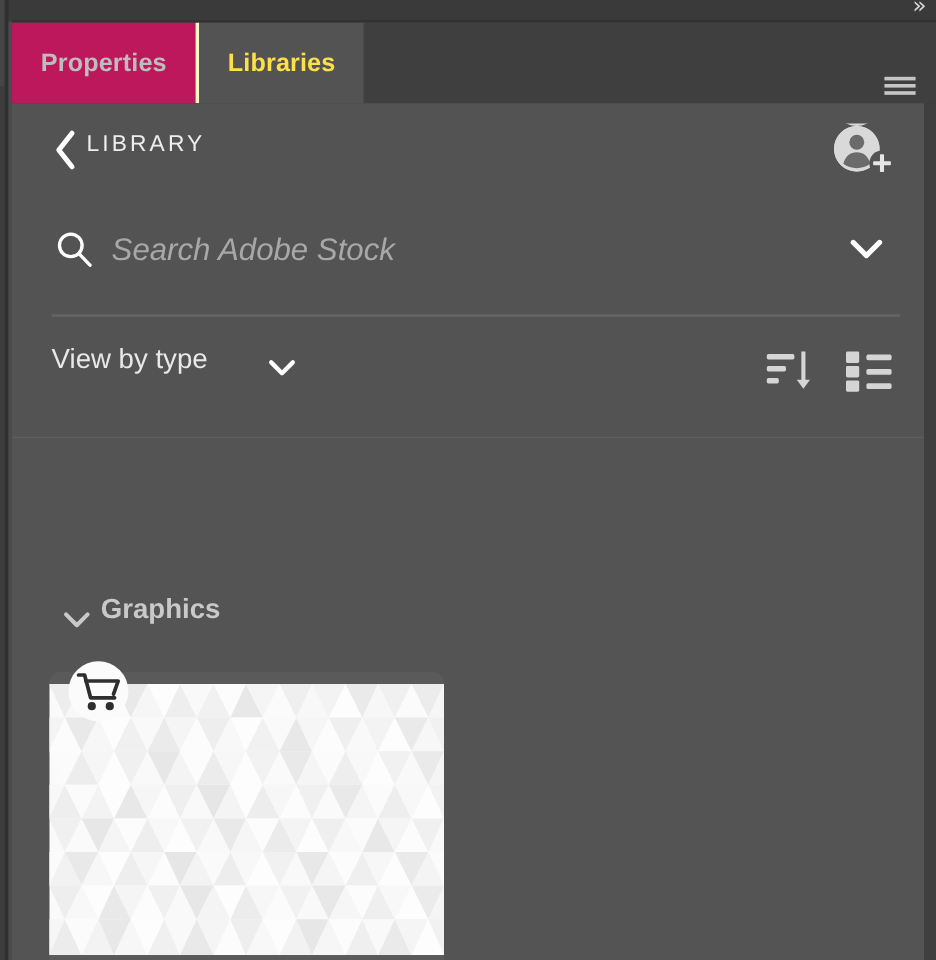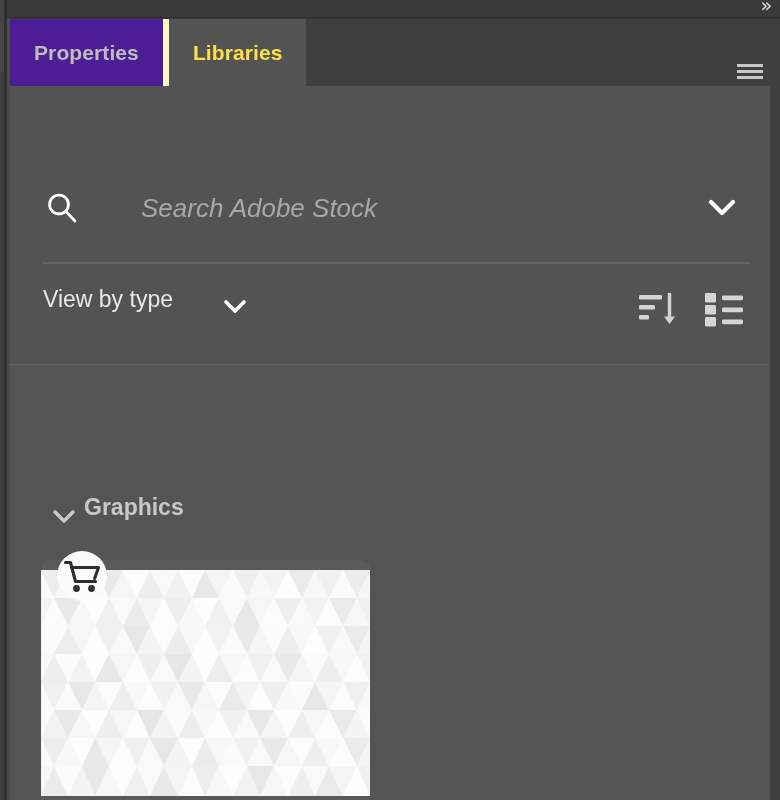--- a/index.html
+++ b/index.html
@@ -31,22 +31,22 @@
 
   
   .tabbar {
     position:absolute; left:10px; top:19px; width:770px; height:67px;
     background:#3f3f3f;
   }
   .tabs { position:absolute; left:0; top:0; height:67px; display:flex; }
   .tab {
     height:67px; display:flex; align-items:center; justify-content:center;
     padding:0 24px; font-size:21px; font-weight:bold;
-    color:#bdbdbd; background:#4c1d95;
-    border-right:6px solid #fef9c3;
+    color:#bdbdbd; background:#be185d;
+    border-right:3px solid #fef9c3;
     letter-spacing:0.1px;
   }
   .tab.active { background:#535353; color:#fde047; border-right:1px solid #3f3f3f; }
   .hamburger {
     position:absolute; right:17px; top:45px; width:26px; height:15px;
   }
   .hamburger i {
     display:block; width:26px; height:3px; background:#c6c6c6; margin-bottom:3px;
   }
 
@@ -68,21 +68,21 @@
   }
   .avatar-add { position:absolute; left:684px; top:17px; width:54px; height:48px; }
 
   
   .searchrow { position:absolute; left:0; top:82px; width:760px; height:82px; }
   .search-icon { position:absolute; left:35px; top:23px; width:34px; height:34px; }
   .search-input {
     position:absolute; left:83px; top:18px; width:580px; height:44px;
     background:transparent; border:0; outline:none;
     font-family:"Liberation Sans", sans-serif;
-    font-size:26px; font-style:italic; color:#a8a8a8;margin-left:48px;
+    font-size:26px; font-style:italic; color:#a8a8a8;
   }
   .search-input::placeholder { color:#a8a8a8; opacity:1; font-style:italic; }
   .search-chevron { position:absolute; left:697px; top:28px; width:30px; height:22px; }
   .search-divider {
     position:absolute; left:33px; top:176px; width:707px; height:2px; background:#656565;
   }
 
   
   .viewrow { position:absolute; left:0; top:180px; width:760px; height:98px; }
   .viewby-label {
@@ -150,20 +150,45 @@
       <i></i>
         <i></i>
         <i></i>
     </div>
   </div>
 
   <div class="panel-edge"></div>
 
   <div class="panel">
 
+    <div class="libhead">
+      <span class="back-chevron">
+        <svg viewBox="0 0 22 34" fill="none">
+          <path d="M17 3 L6 17 L17 31" stroke="#ffffff" stroke-width="4.2" stroke-linecap="round" stroke-linejoin="round"></path>
+        </svg>
+      </span>
+      <span class="lib-title">LIBRARY</span>
+      <span class="avatar-add">
+        <svg viewBox="0 0 54 48">
+          <g fill="#d9d9d9">
+            <path d="M20 2 a19 19 0 1 1 0.01 0 Z M20 2 a19 19 0 1 0 0.01 0 Z"></path>
+            <circle cx="20" cy="21" r="19"></circle>
+          </g>
+          <g fill="#6b6b6b">
+            <circle cx="20" cy="15.5" r="6.2"></circle>
+            <path d="M8.8 33.5 c1.6 -6.6 5.9 -9.6 11.2 -9.6 c5.3 0 9.6 3 11.2 9.6 a19 19 0 0 1 -22.4 0 Z"></path>
+          </g>
+          <circle cx="41" cy="33" r="10.5" fill="#535353"></circle>
+          <g fill="#e6e6e6">
+            <rect x="39.3" y="25.6" width="3.4" height="14.8" rx="0.6"></rect>
+            <rect x="33.6" y="31.3" width="14.8" height="3.4" rx="0.6"></rect>
+          </g>
+        </svg>
+      </span>
+    </div>
 
     <div class="searchrow">
       <span class="search-icon">
         <svg viewBox="0 0 34 34" fill="none">
           <circle cx="14" cy="13.5" r="9.4" stroke="#ffffff" stroke-width="2.8"></circle>
           <path d="M20.8 20.4 L30 30" stroke="#ffffff" stroke-width="2.8" stroke-linecap="round"></path>
         </svg>
       </span>
       <input class="search-input" type="text" placeholder="Search Adobe Stock" style="">
       <span class="search-chevron">

